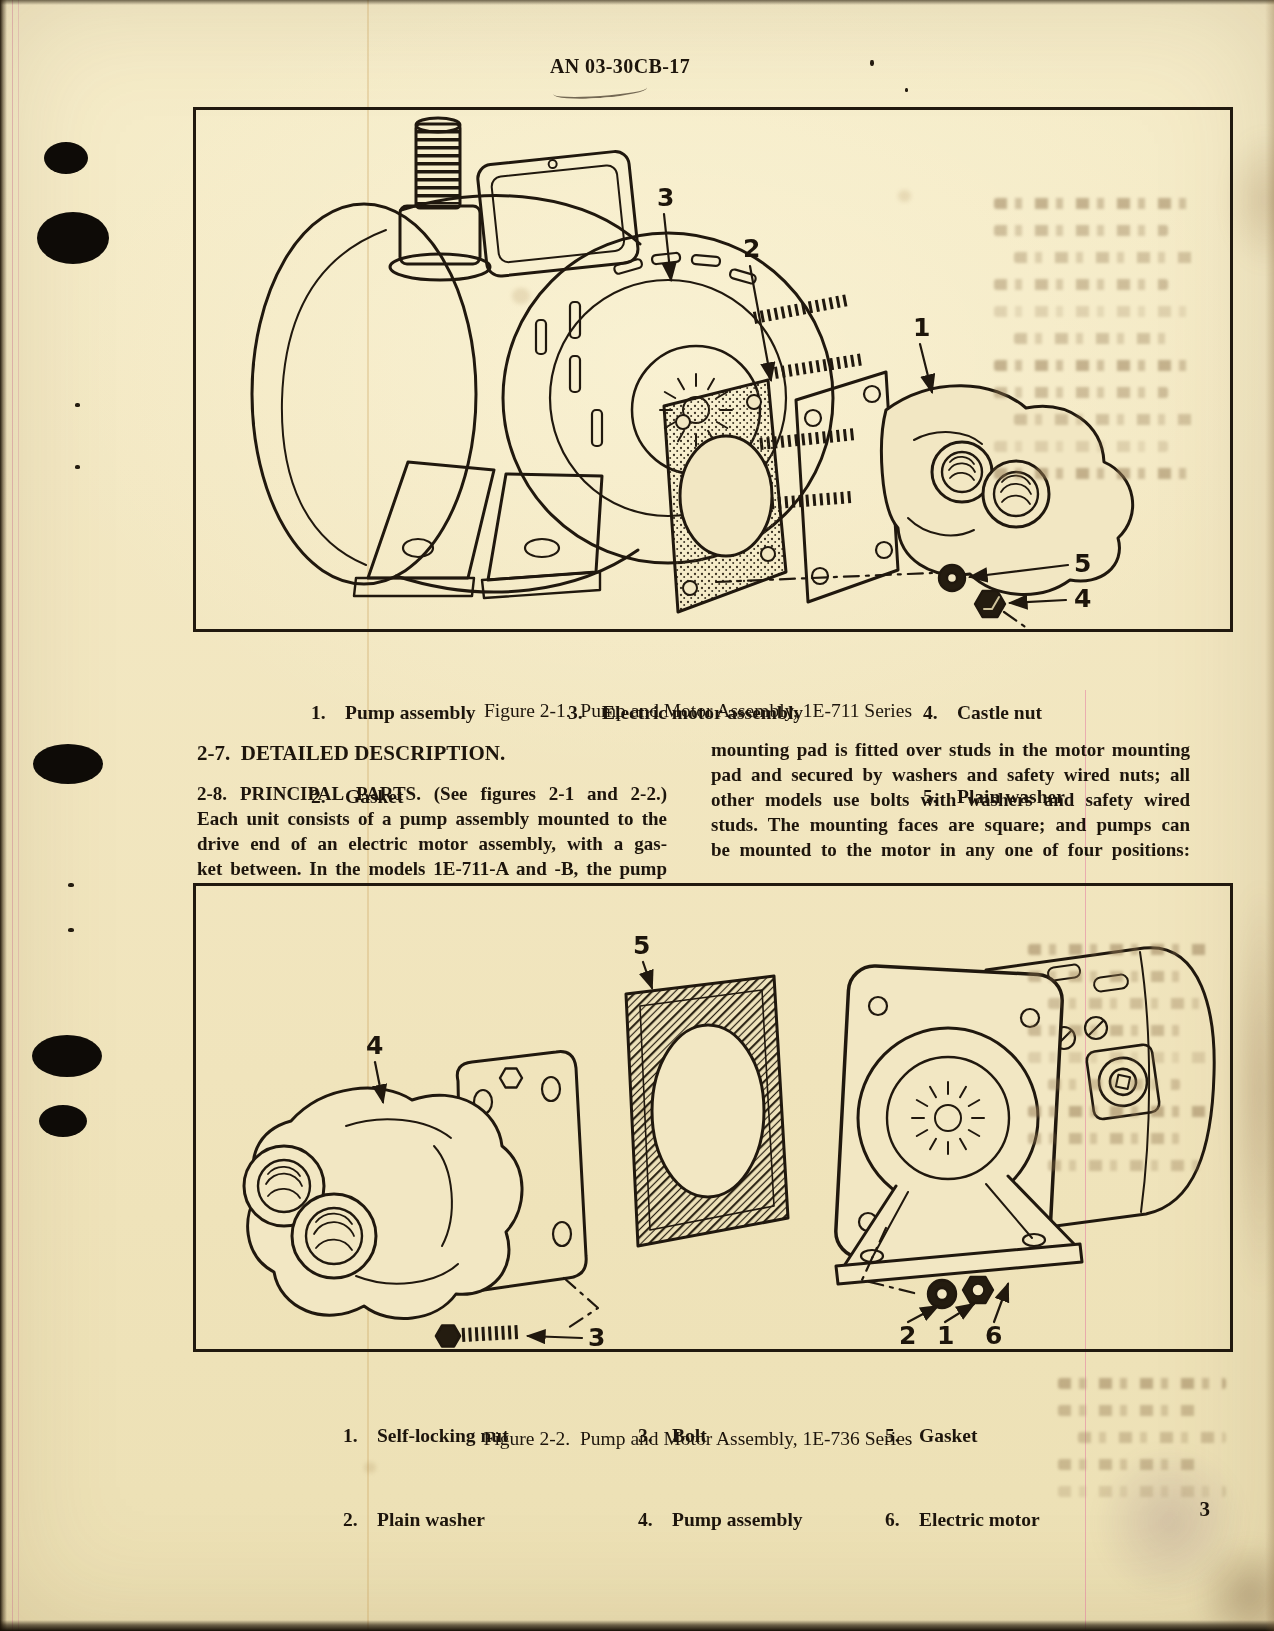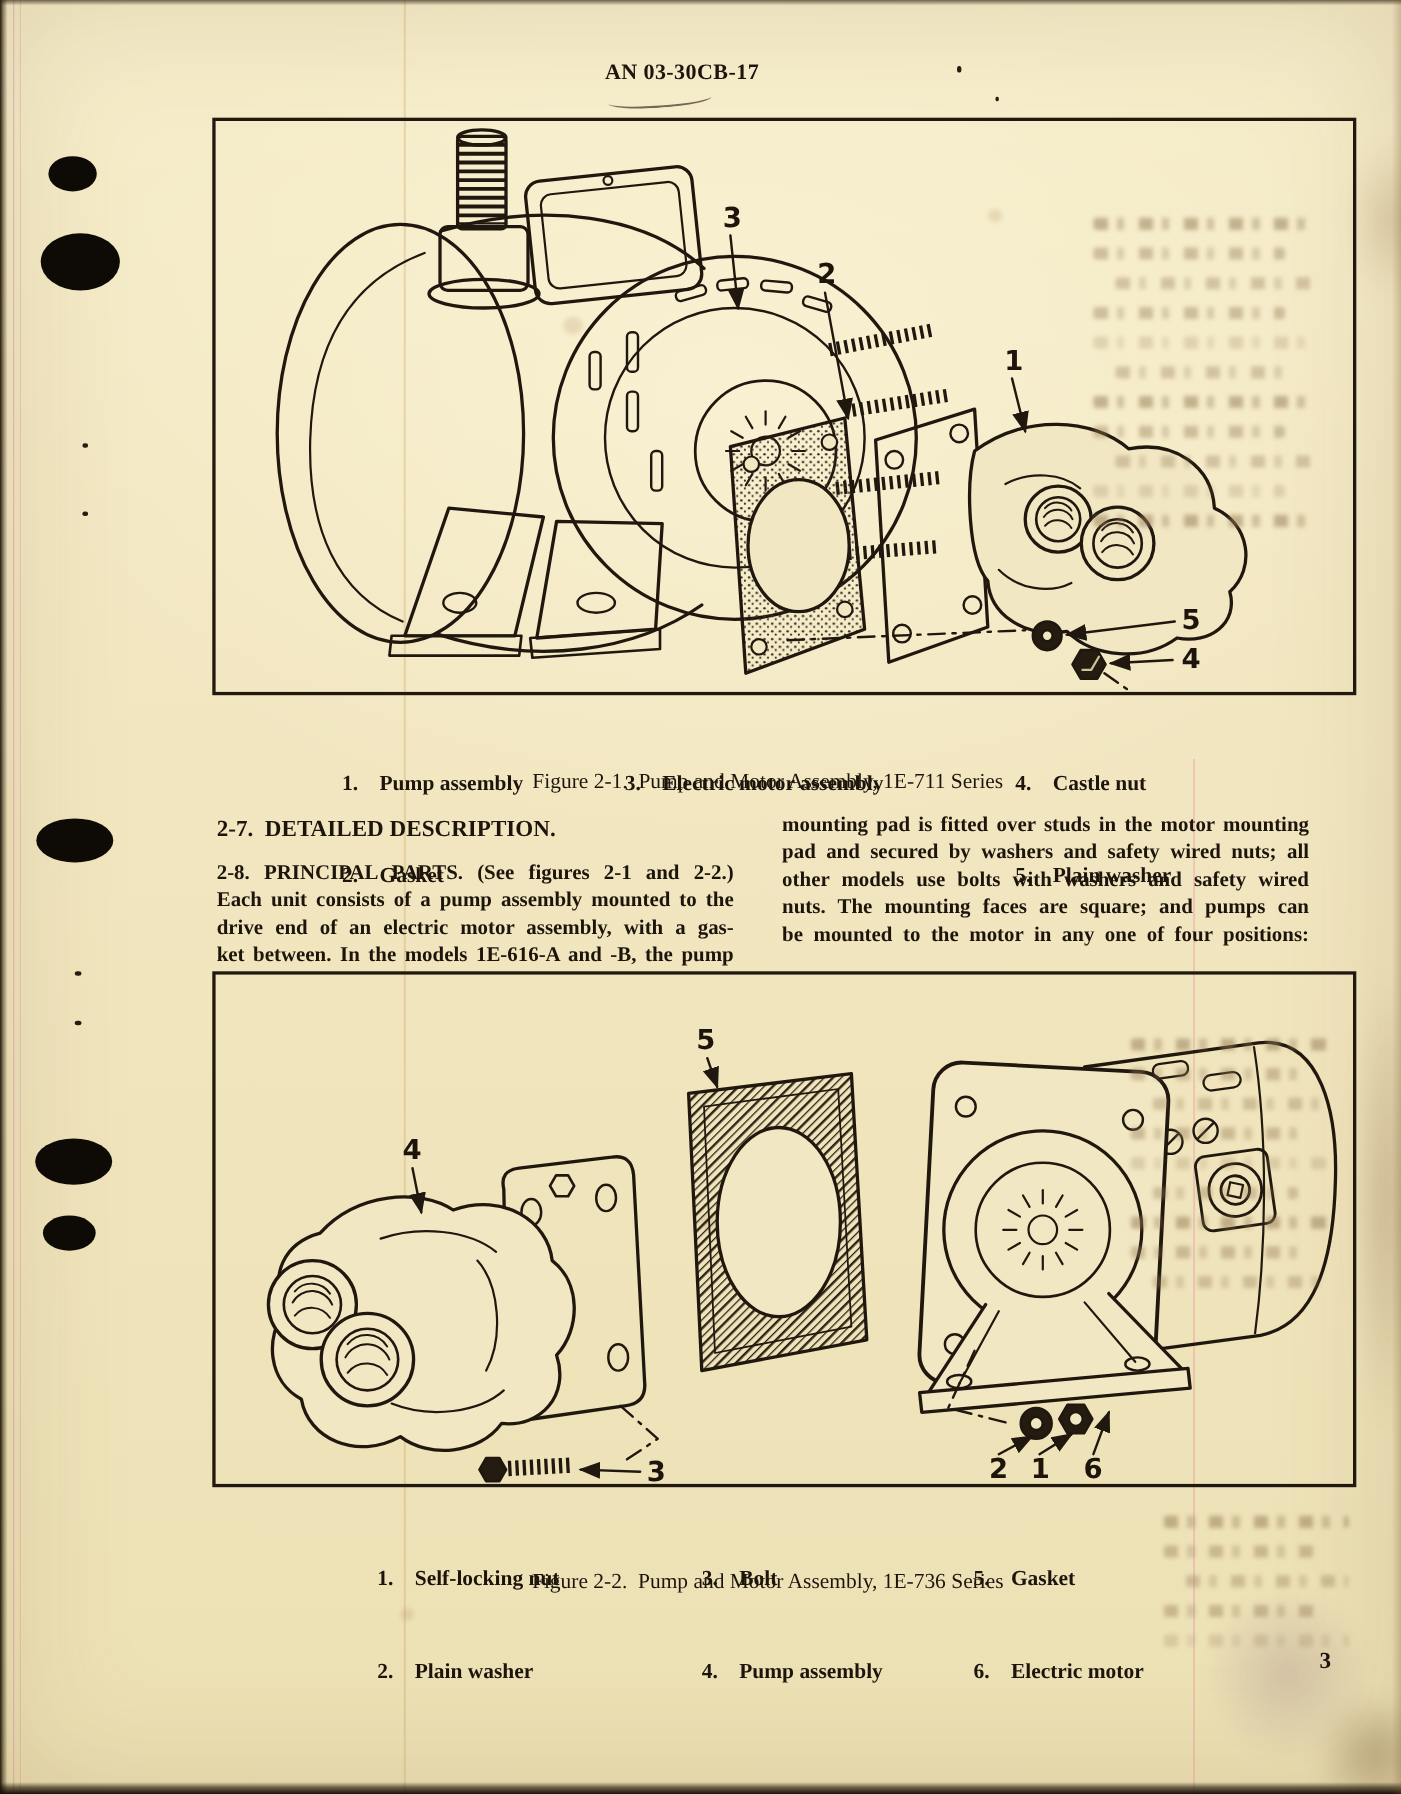--- a/index.html
+++ b/index.html
@@ -268,27 +268,27 @@
       <span class="lrow"><span class="lnum">5.</span><span>Plain washer</span></span>
     </div>
   </div>
   <div class="caption" id="caption1">Figure 2-1.  Pump and Motor Assembly, 1E-711 Series</div>
 
   <div class="h27">2-7.  DETAILED DESCRIPTION.</div>
   <div class="bcol" id="bleft">
     <span class="bline">2-8.  PRINCIPAL PARTS.  (See figures 2-1 and 2-2.)</span>
     <span class="bline">Each unit consists of a pump assembly mounted to the</span>
     <span class="bline">drive end of an electric motor assembly, with a gas-</span>
-    <span class="bline">ket between.  In the models 1E-616-A and -B, the pump</span>
+    <span class="bline">ket between.  In the models 1E-711-A and -B, the pump</span>
   </div>
   <div class="bcol" id="bright">
     <span class="bline">mounting pad is fitted over studs in the motor mounting</span>
     <span class="bline">pad and secured by washers and safety wired nuts; all</span>
     <span class="bline">other models use bolts with washers and safety wired</span>
-    <span class="bline">nuts.  The mounting faces are square; and pumps can</span>
+    <span class="bline">studs.  The mounting faces are square; and pumps can</span>
     <span class="bline">be mounted to the motor in any one of four positions:</span>
   </div>
 
   <div class="figbox" id="figbox2">
     <svg width="1034" height="463" viewBox="0 0 1034 463">
       <defs>
         <marker id="arr2" markerWidth="9" markerHeight="8" refX="8" refY="3.5" orient="auto">
           <path d="M0,0 L9,3.5 L0,7 Z" fill="#20180e"></path>
         </marker>
         <pattern id="hatch2" patternUnits="userSpaceOnUse" width="11" height="11" patternTransform="rotate(45)">

